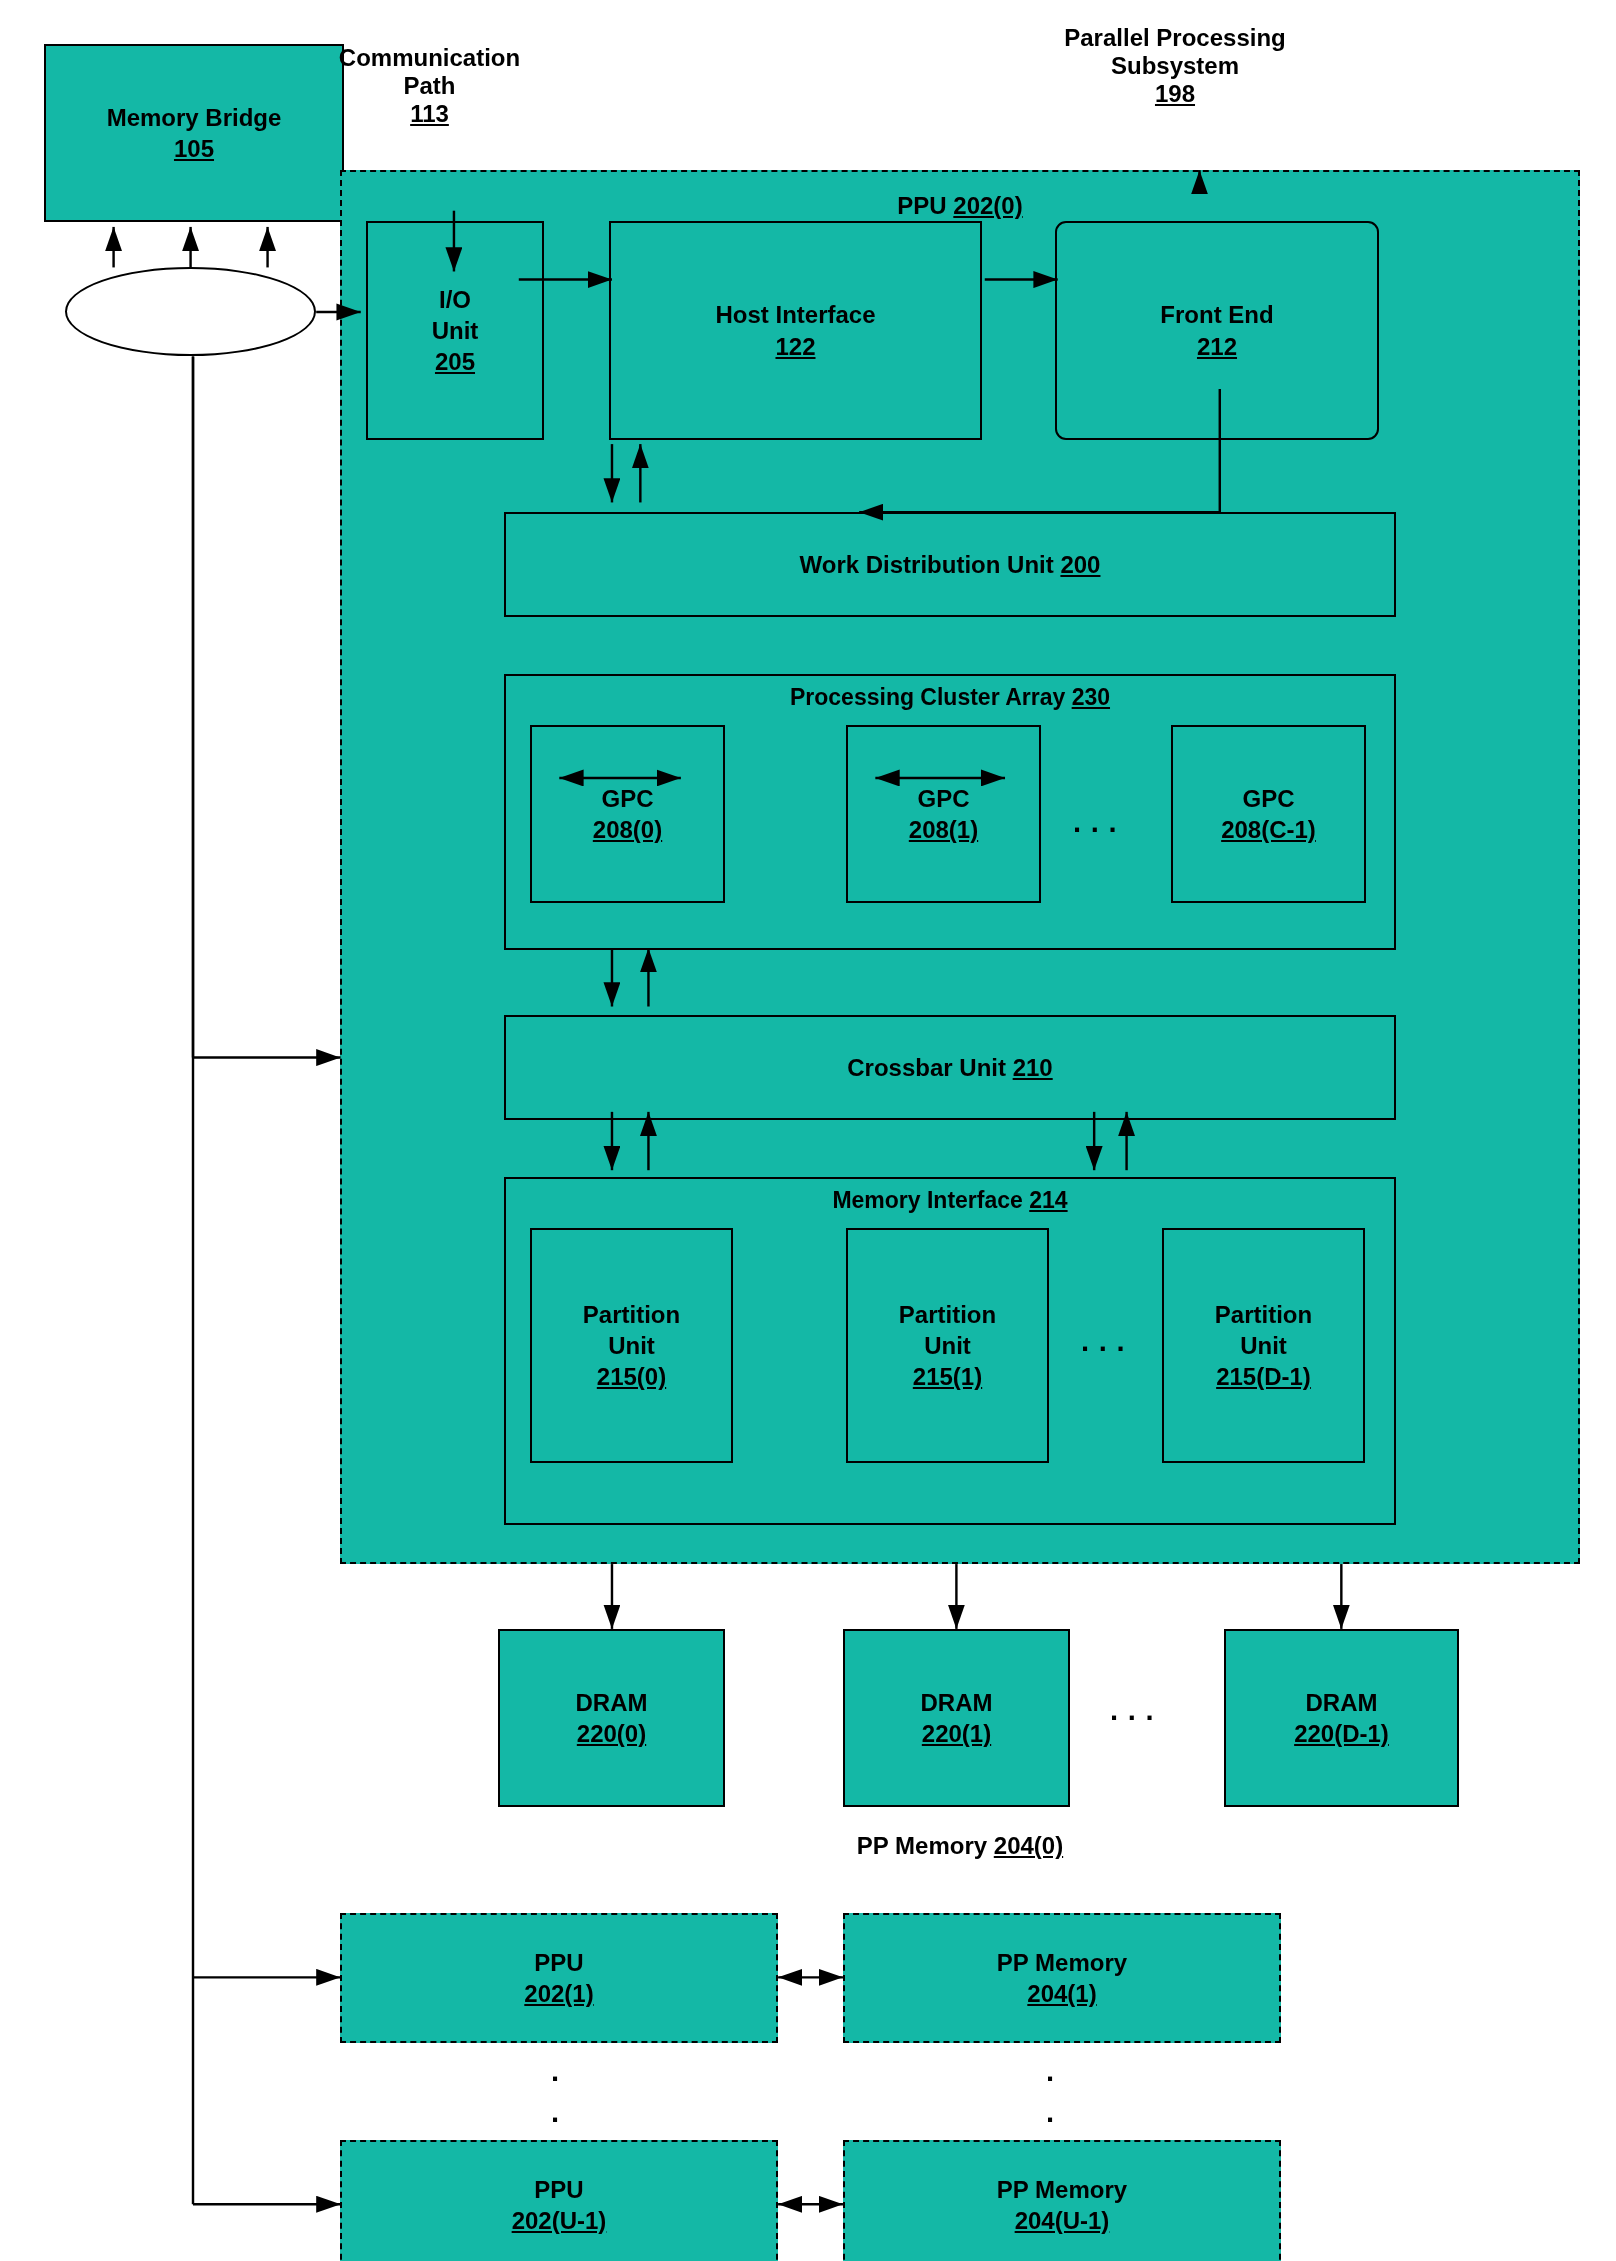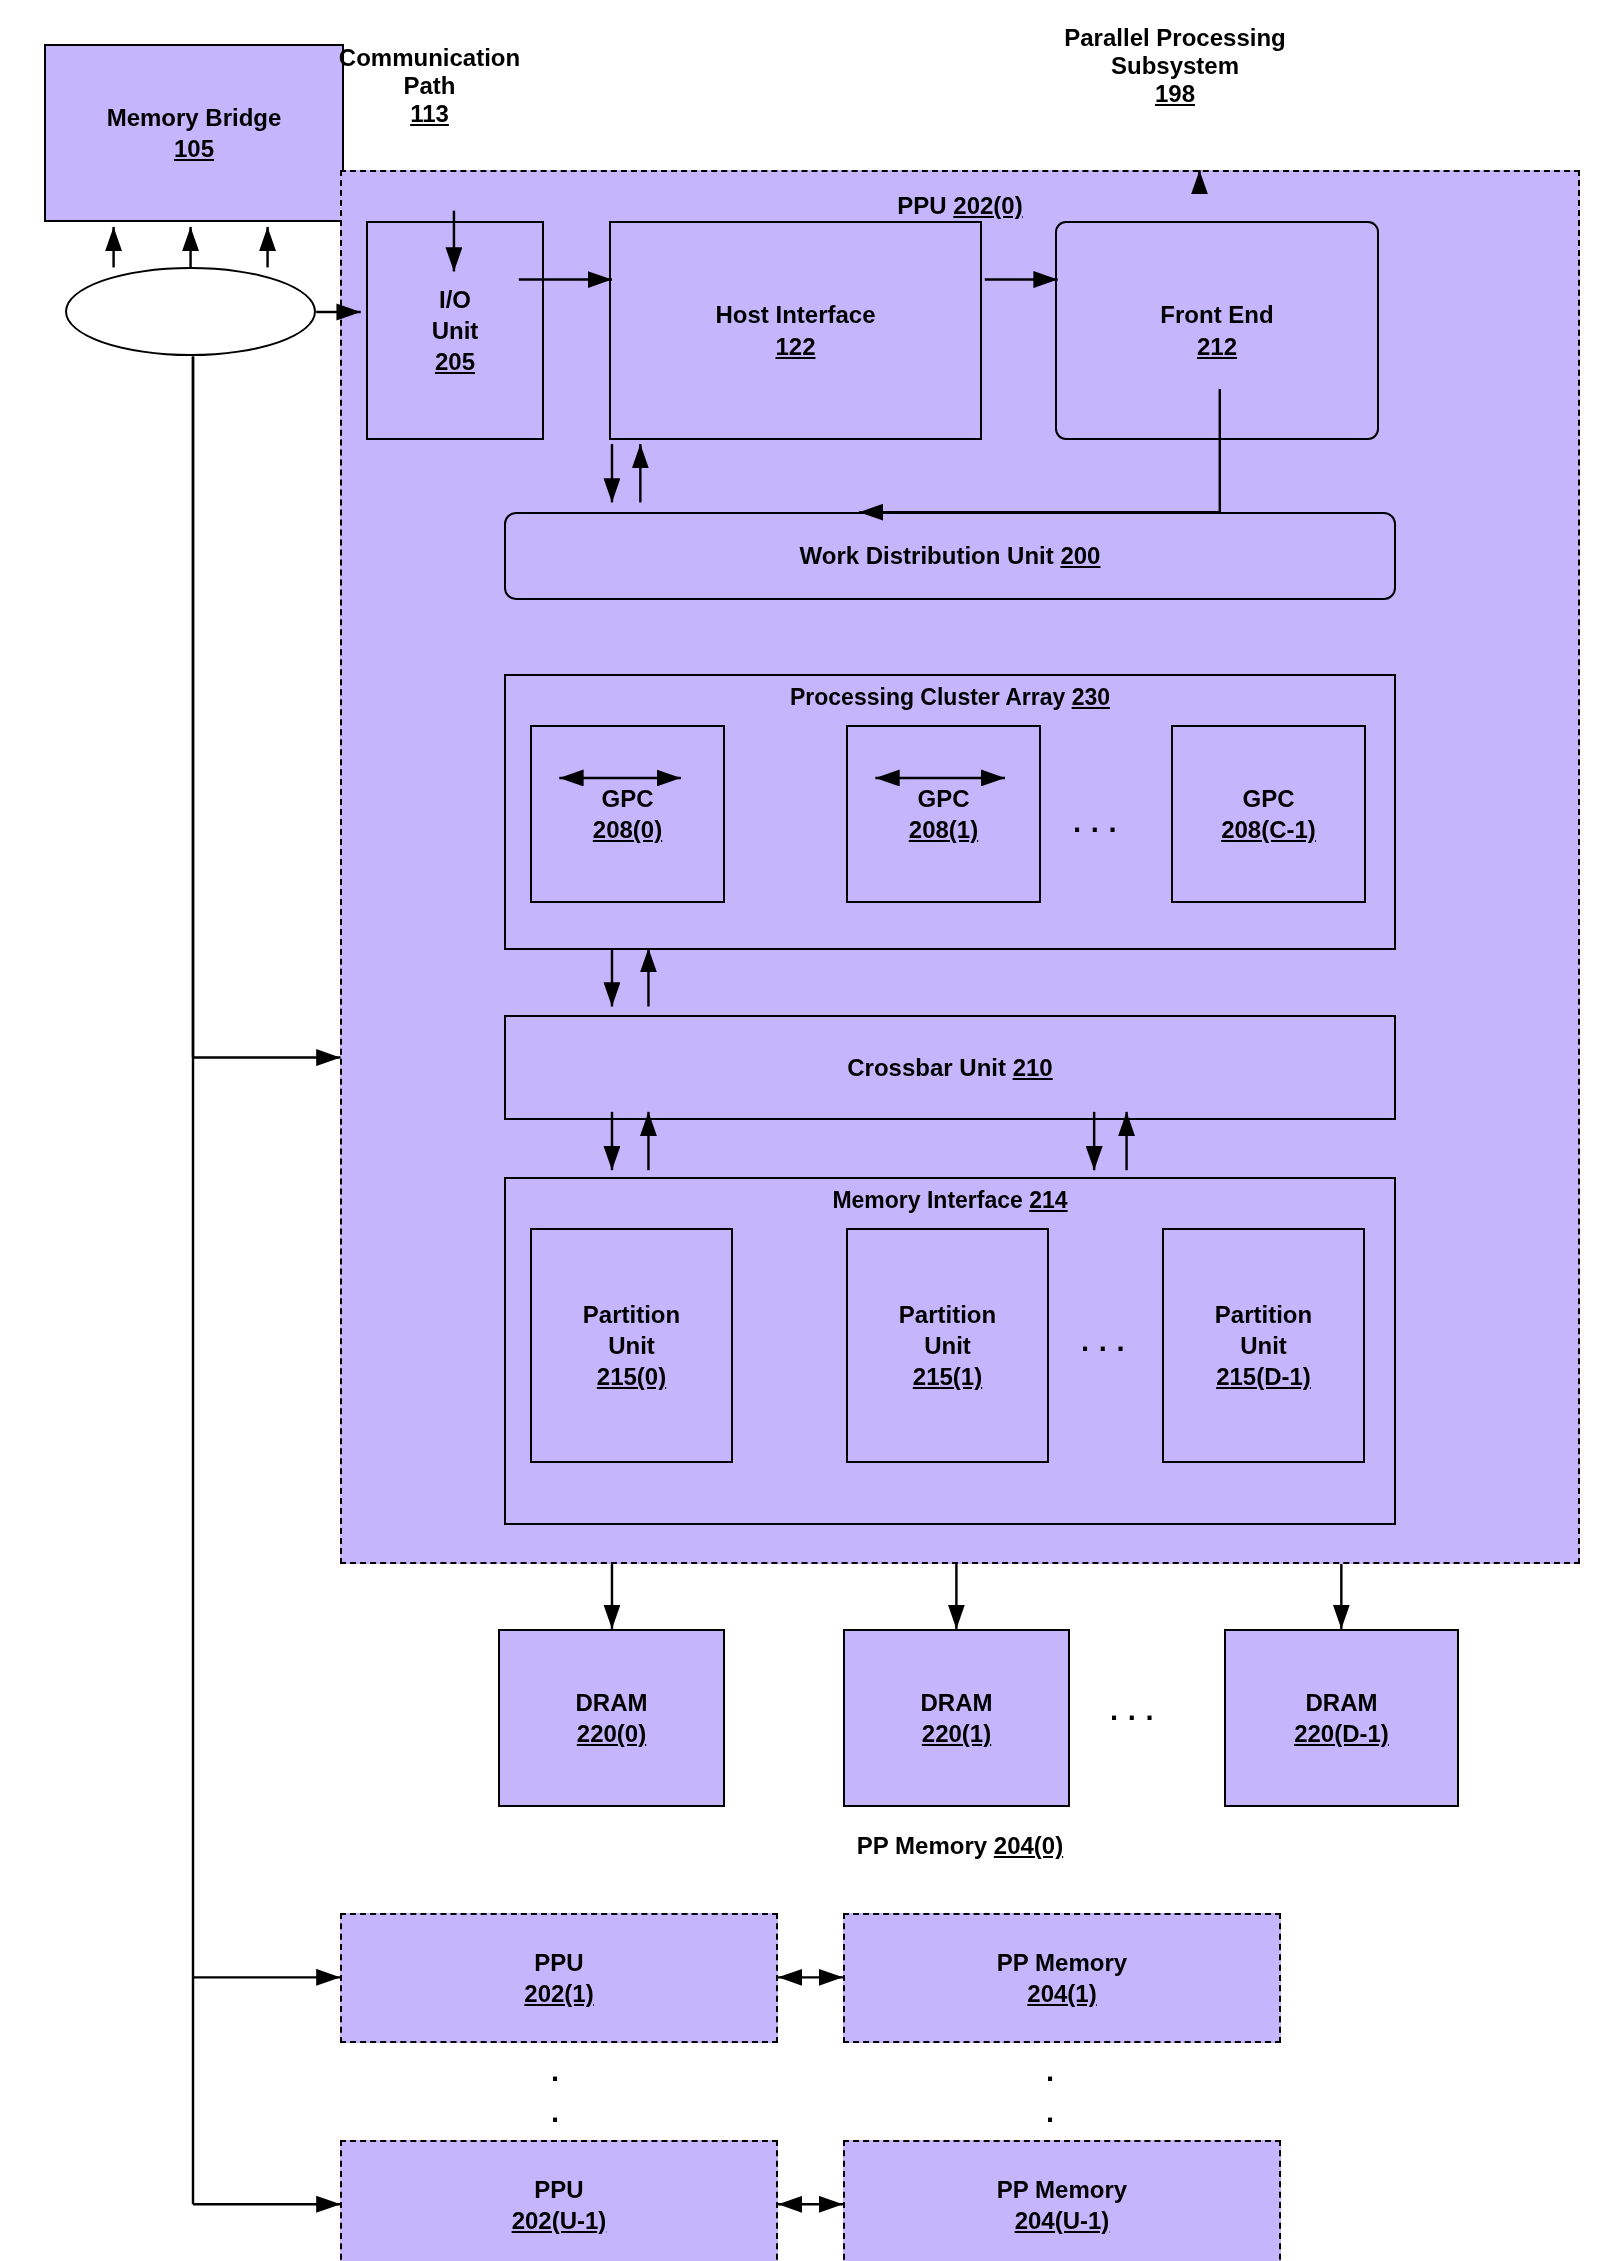--- a/index.html
+++ b/index.html
@@ -12,21 +12,21 @@
       overflow: hidden;
     }
     .diagram {
       position: relative;
       width: 1617px;
       height: 2261px;
     }
     .box {
       position: absolute;
       border: 2.4px solid #000;
-      background: #c4b5fd;
+      background: #14b8a6;
       display: flex;
       flex-direction: column;
       align-items: center;
       justify-content: center;
       text-align: center;
     }
     .box-dashed {
       border-style: dashed;
     }
     .label {
@@ -96,21 +96,21 @@
     </div>
 
     <div class="box" style="left:267px; top:49px; width:373px; height:219px;">
       <div class="box-text">Host Interface<br><span class="num">122</span></div>
     </div>
 
     <div class="box" style="left:713px; top:49px; width:324px; height:219px;border-radius:11px;">
       <div class="box-text">Front End<br><span class="num">212</span></div>
     </div>
 
-    <div class="box" style="left:162px; top:340px; width:892px; height:88px;border-radius:12px;">
+    <div class="box" style="left:162px; top:340px; width:892px; height:105px;">
       <div class="box-text">Work Distribution Unit <span class="num">200</span></div>
     </div>
 
     <div class="box" style="left:162px; top:502px; width:892px; height:276px;">
       <div style="position:absolute; top:8px; left:0; right:0; text-align:center;">
         <span style="font-size:23px; font-weight:bold;">Processing Cluster Array <span class="underline">230</span></span>
       </div>
 
       <div class="box" style="left:24px; top:49px; width:195px; height:178px;">
         <div class="box-text">GPC<br><span class="num">208(0)</span></div>

